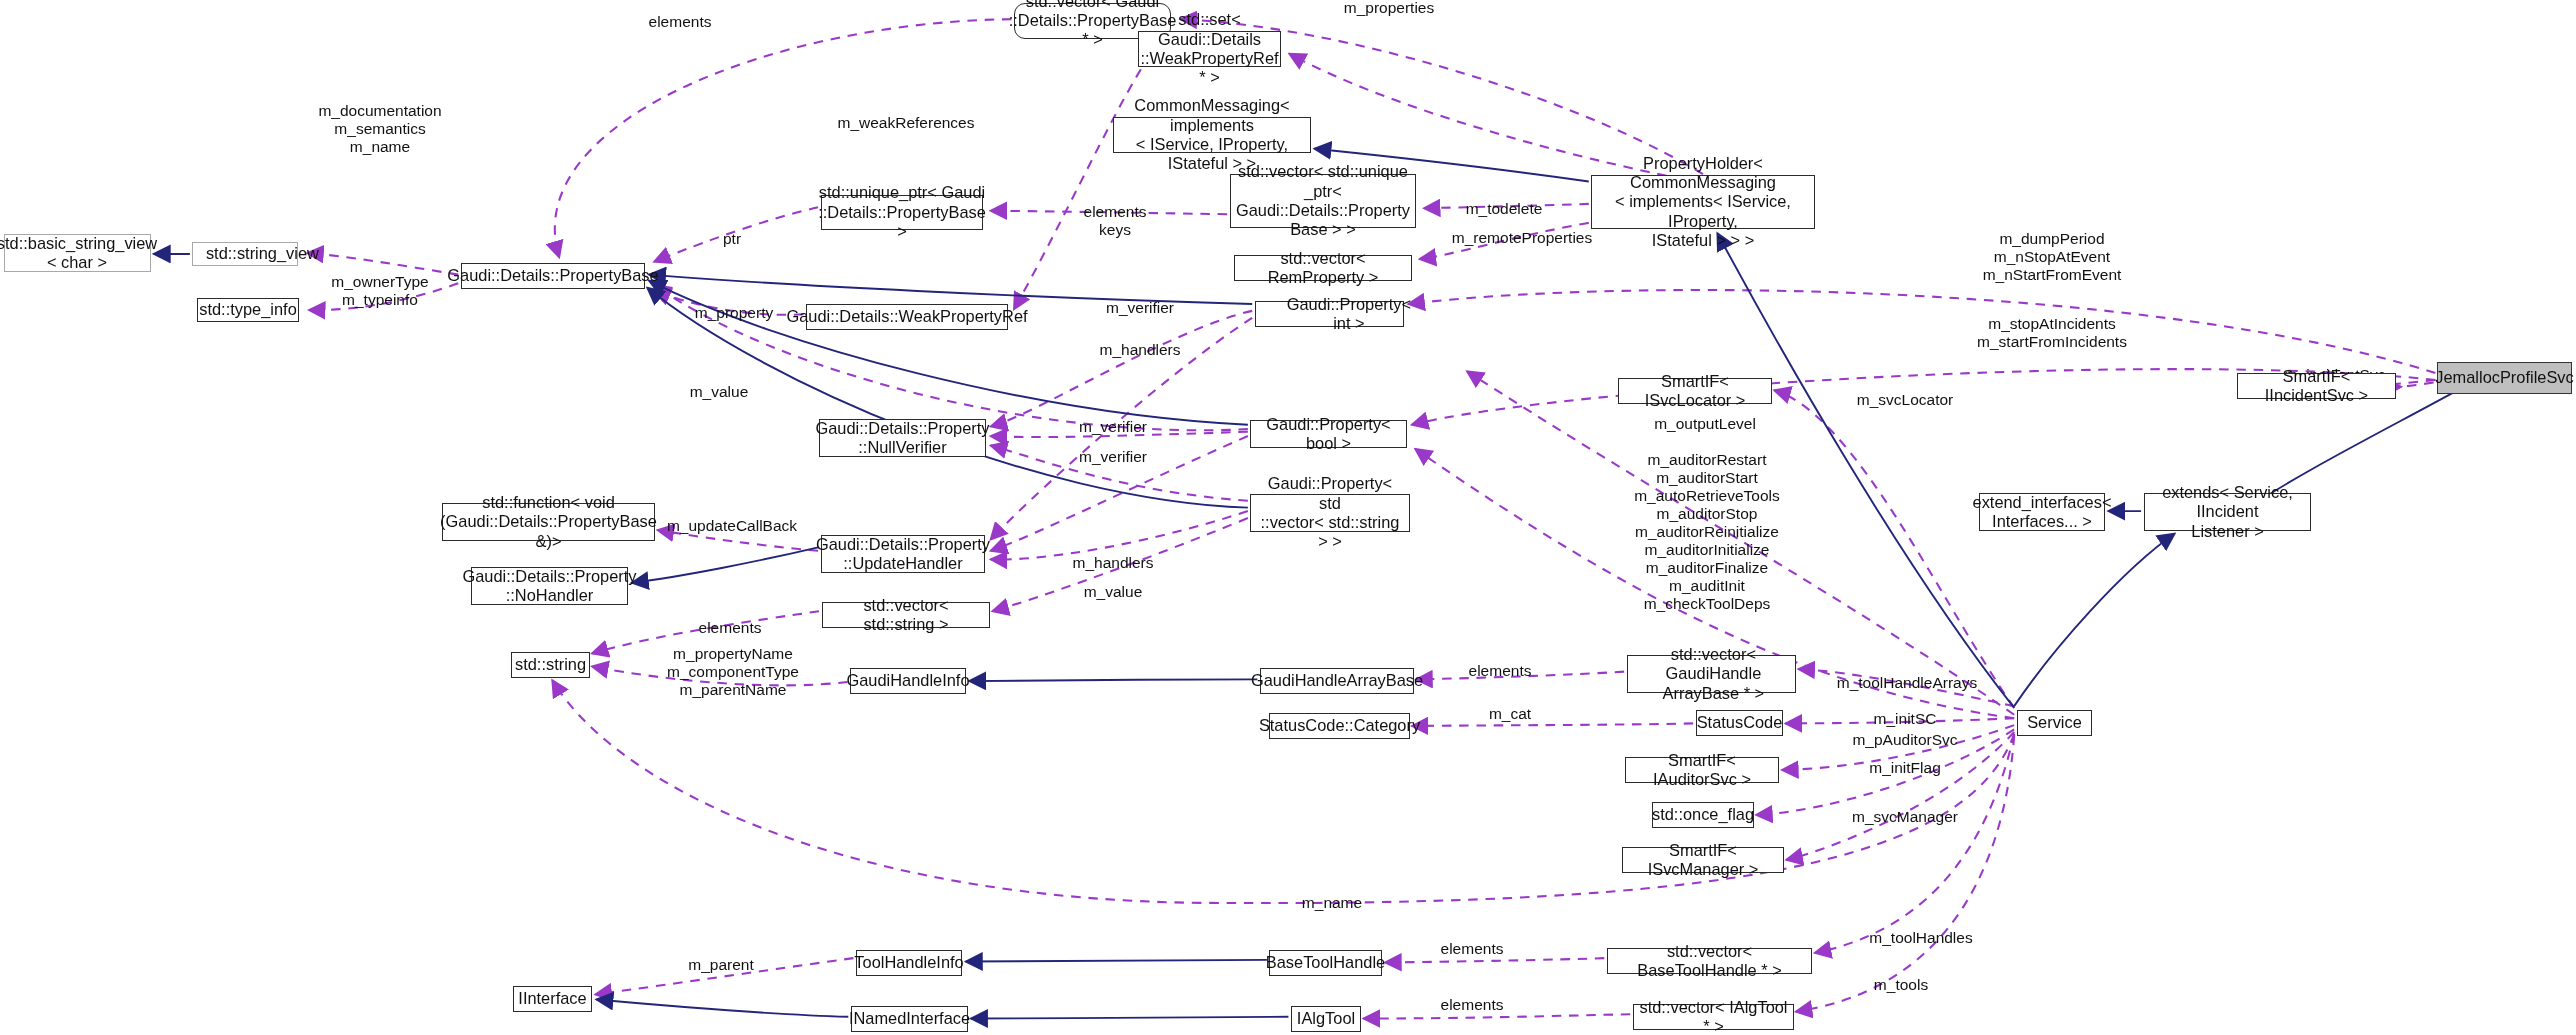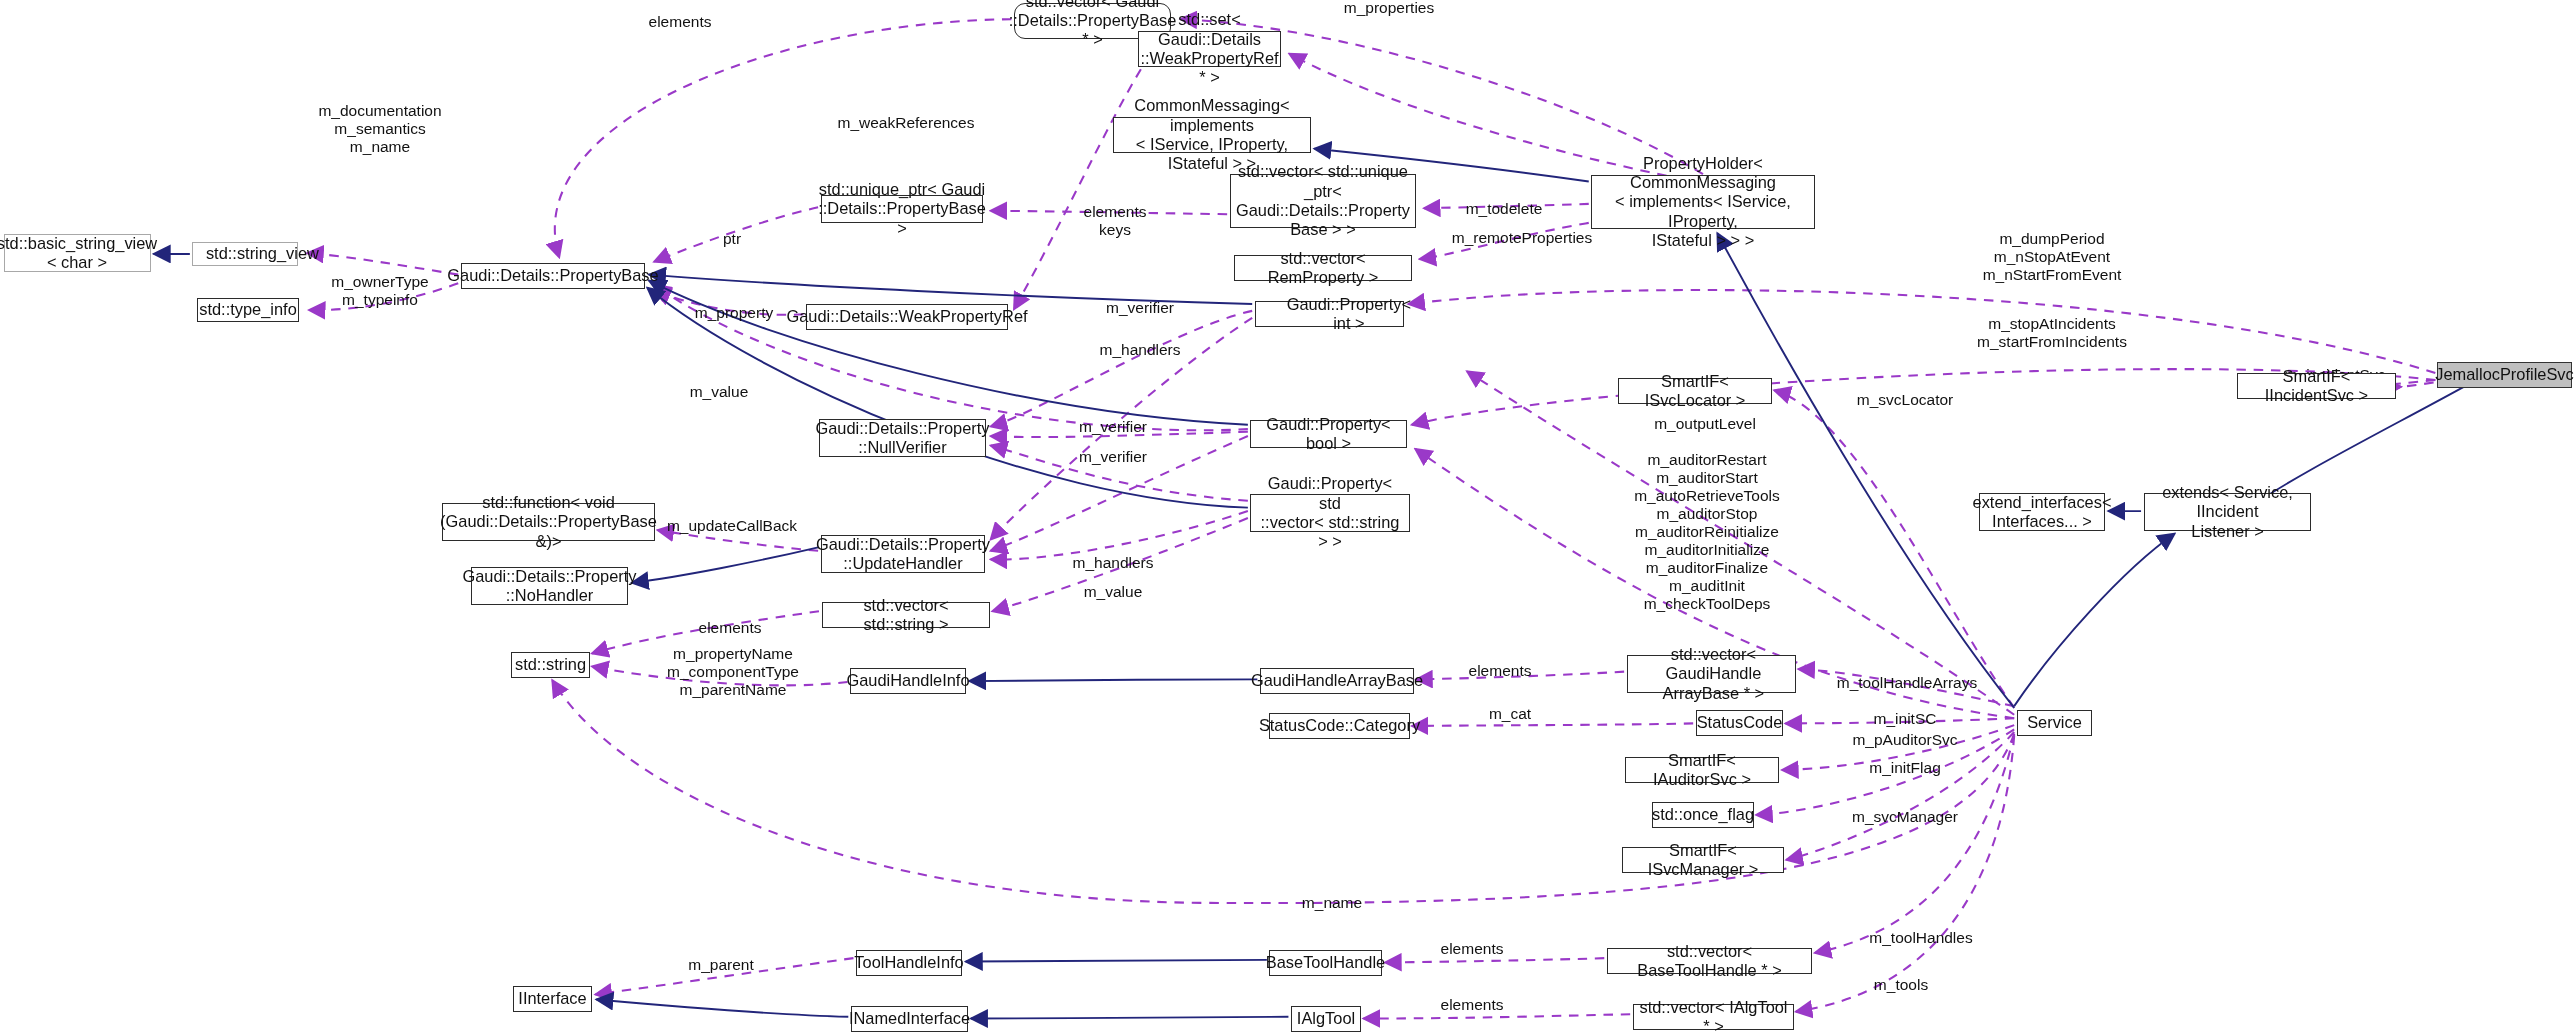--- a/index.html
+++ b/index.html
@@ -197,33 +197,33 @@
       <div class="node" style="left: 1138px; top: 31px; width: 143px; height: 36px;">std::set&lt; Gaudi::Details
 ::WeakPropertyRef * &gt;</div>
       <div class="node" style="left: 1113px; top: 117px; width: 198px; height: 36px;">CommonMessaging&lt; implements
 &lt; IService, IProperty, IStateful &gt; &gt;</div>
       <div class="node" style="left: 1591px; top: 175px; width: 224px; height: 54px;">PropertyHolder&lt; CommonMessaging
 &lt; implements&lt; IService, IProperty,
 IStateful &gt; &gt; &gt;</div>
       <div class="node faded" style="left: 3.5px; top: 234px; width: 147px; height: 38px;">std::basic_string_view
 &lt; char &gt;</div>
       <div class="node faded" style="left: 192px; top: 242px; width: 106px; height: 24px; padding-left: 40px;">std::string_view</div>
-      <div class="node" style="left: 821px; top: 195px; width: 162px; height: 28px;">std::unique_ptr&lt; Gaudi
+      <div class="node" style="left: 821px; top: 195px; width: 162px; height: 35px;">std::unique_ptr&lt; Gaudi
 ::Details::PropertyBase &gt;</div>
       <div class="node" style="left: 1230px; top: 174px; width: 186px; height: 54px;">std::vector&lt; std::unique
 _ptr&lt; Gaudi::Details::Property
 Base &gt; &gt;</div>
       <div class="node" style="left: 197px; top: 298px; width: 102px; height: 24px;">std::type_info</div>
       <div class="node" style="left: 461px; top: 263px; width: 184px; height: 26px;">Gaudi::Details::PropertyBase</div>
       <div class="node" style="left: 1234px; top: 255px; width: 178px; height: 26px;">std::vector&lt; RemProperty &gt;</div>
       <div class="node" style="left: 806px; top: 304px; width: 202px; height: 26px;">Gaudi::Details::WeakPropertyRef</div>
       <div class="node" style="left: 1255px; top: 301px; width: 149px; height: 26px; padding-left: 44px;">Gaudi::Property&lt; int &gt;</div>
       <div class="node" style="left: 1618px; top: 378px; width: 154px; height: 26px;">SmartIF&lt; ISvcLocator &gt;</div>
       <div class="node" style="left: 2237px; top: 373px; width: 159px; height: 26px;">SmartIF&lt; IIncidentSvc &gt;</div>
-      <div class="node focus" style="left: 2437px; top: 362px; width: 135px; height: 26px; text-align: right;">JemallocProfileSvc</div>
+      <div class="node focus" style="left: 2437px; top: 362px; width: 135px; height: 32px; text-align: right;">JemallocProfileSvc</div>
       <div class="node" style="left: 819px; top: 419px; width: 167px; height: 38px;">Gaudi::Details::Property
 ::NullVerifier</div>
       <div class="node" style="left: 1250px; top: 420px; width: 157px; height: 28px;">Gaudi::Property&lt; bool &gt;</div>
       <div class="node" style="left: 442px; top: 503px; width: 213px; height: 38px;">std::function&lt; void
 (Gaudi::Details::PropertyBase &amp;)&gt;</div>
       <div class="node" style="left: 1250px; top: 494px; width: 160px; height: 38px;">Gaudi::Property&lt; std
 ::vector&lt; std::string &gt; &gt;</div>
       <div class="node" style="left: 821px; top: 535px; width: 164px; height: 38px;">Gaudi::Details::Property
 ::UpdateHandler</div>
       <div class="node" style="left: 471px; top: 567px; width: 157px; height: 38px;">Gaudi::Details::Property

